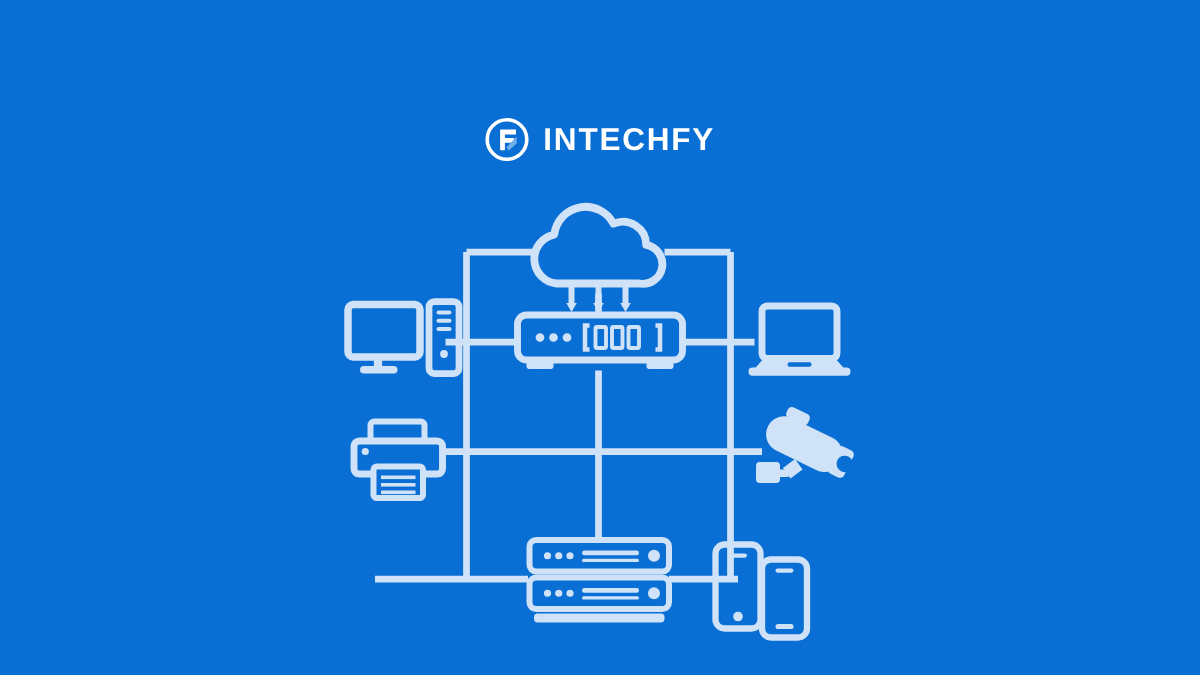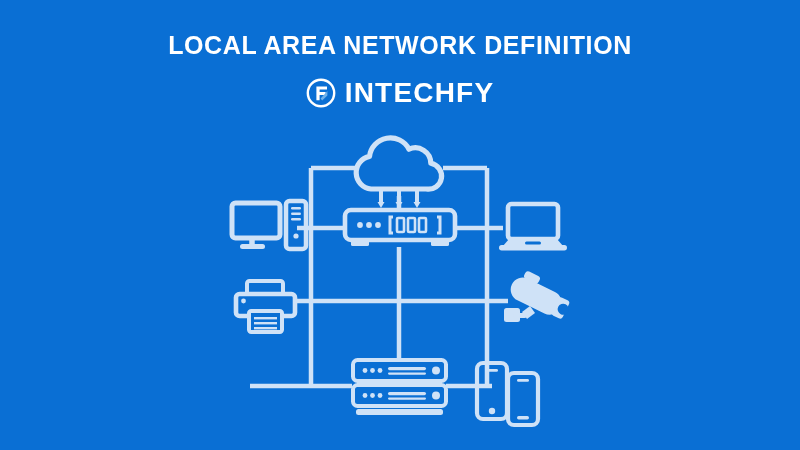--- a/index.html
+++ b/index.html
@@ -29,39 +29,38 @@
     position:absolute;
     top:78px; left:0; width:800px;
     display:flex;
     align-items:center;
     justify-content:center;
     gap:9px;
   }
   #logo-mark { display:block; }
   #logo-text {
     color:#ffffff;
-    font-size:28px;
+    font-size:21px;
     font-weight:bold;
     letter-spacing:1.2px;
     line-height:1;
     font-family:"Liberation Sans", sans-serif;
     text-align:right;
   }
   #diagram {
     position:absolute;
     top:0; left:0;
     width:800px; height:450px;
   }
 </style>
 </head>
 <body>
 
 <div id="stage">
 
-  <div id="title">LOCAL AREA NETWORK DEFINITION</div>
 
   <div id="logo">
     <svg id="logo-mark" width="30" height="30" viewBox="0 0 30 30">
       <circle cx="15" cy="15" r="13.2" fill="none" stroke="#ffffff" stroke-width="2.4"></circle>
       <path d="M10.4 8.4 L21.0 8.4 L21.0 11.6 L13.6 11.6 L13.6 14.0 L19.6 14.0 L19.6 17.1 L13.6 17.1 L13.6 22.2 L10.4 22.2 Z" fill="#ffffff"></path>
       <path d="M14.6 20.4 L21.4 13.0 L21.4 17.6 L16.2 22.4 Z" fill="#6fb0ea"></path>
     </svg>
     <div id="logo-text">INTECHFY</div>
   </div>
 

